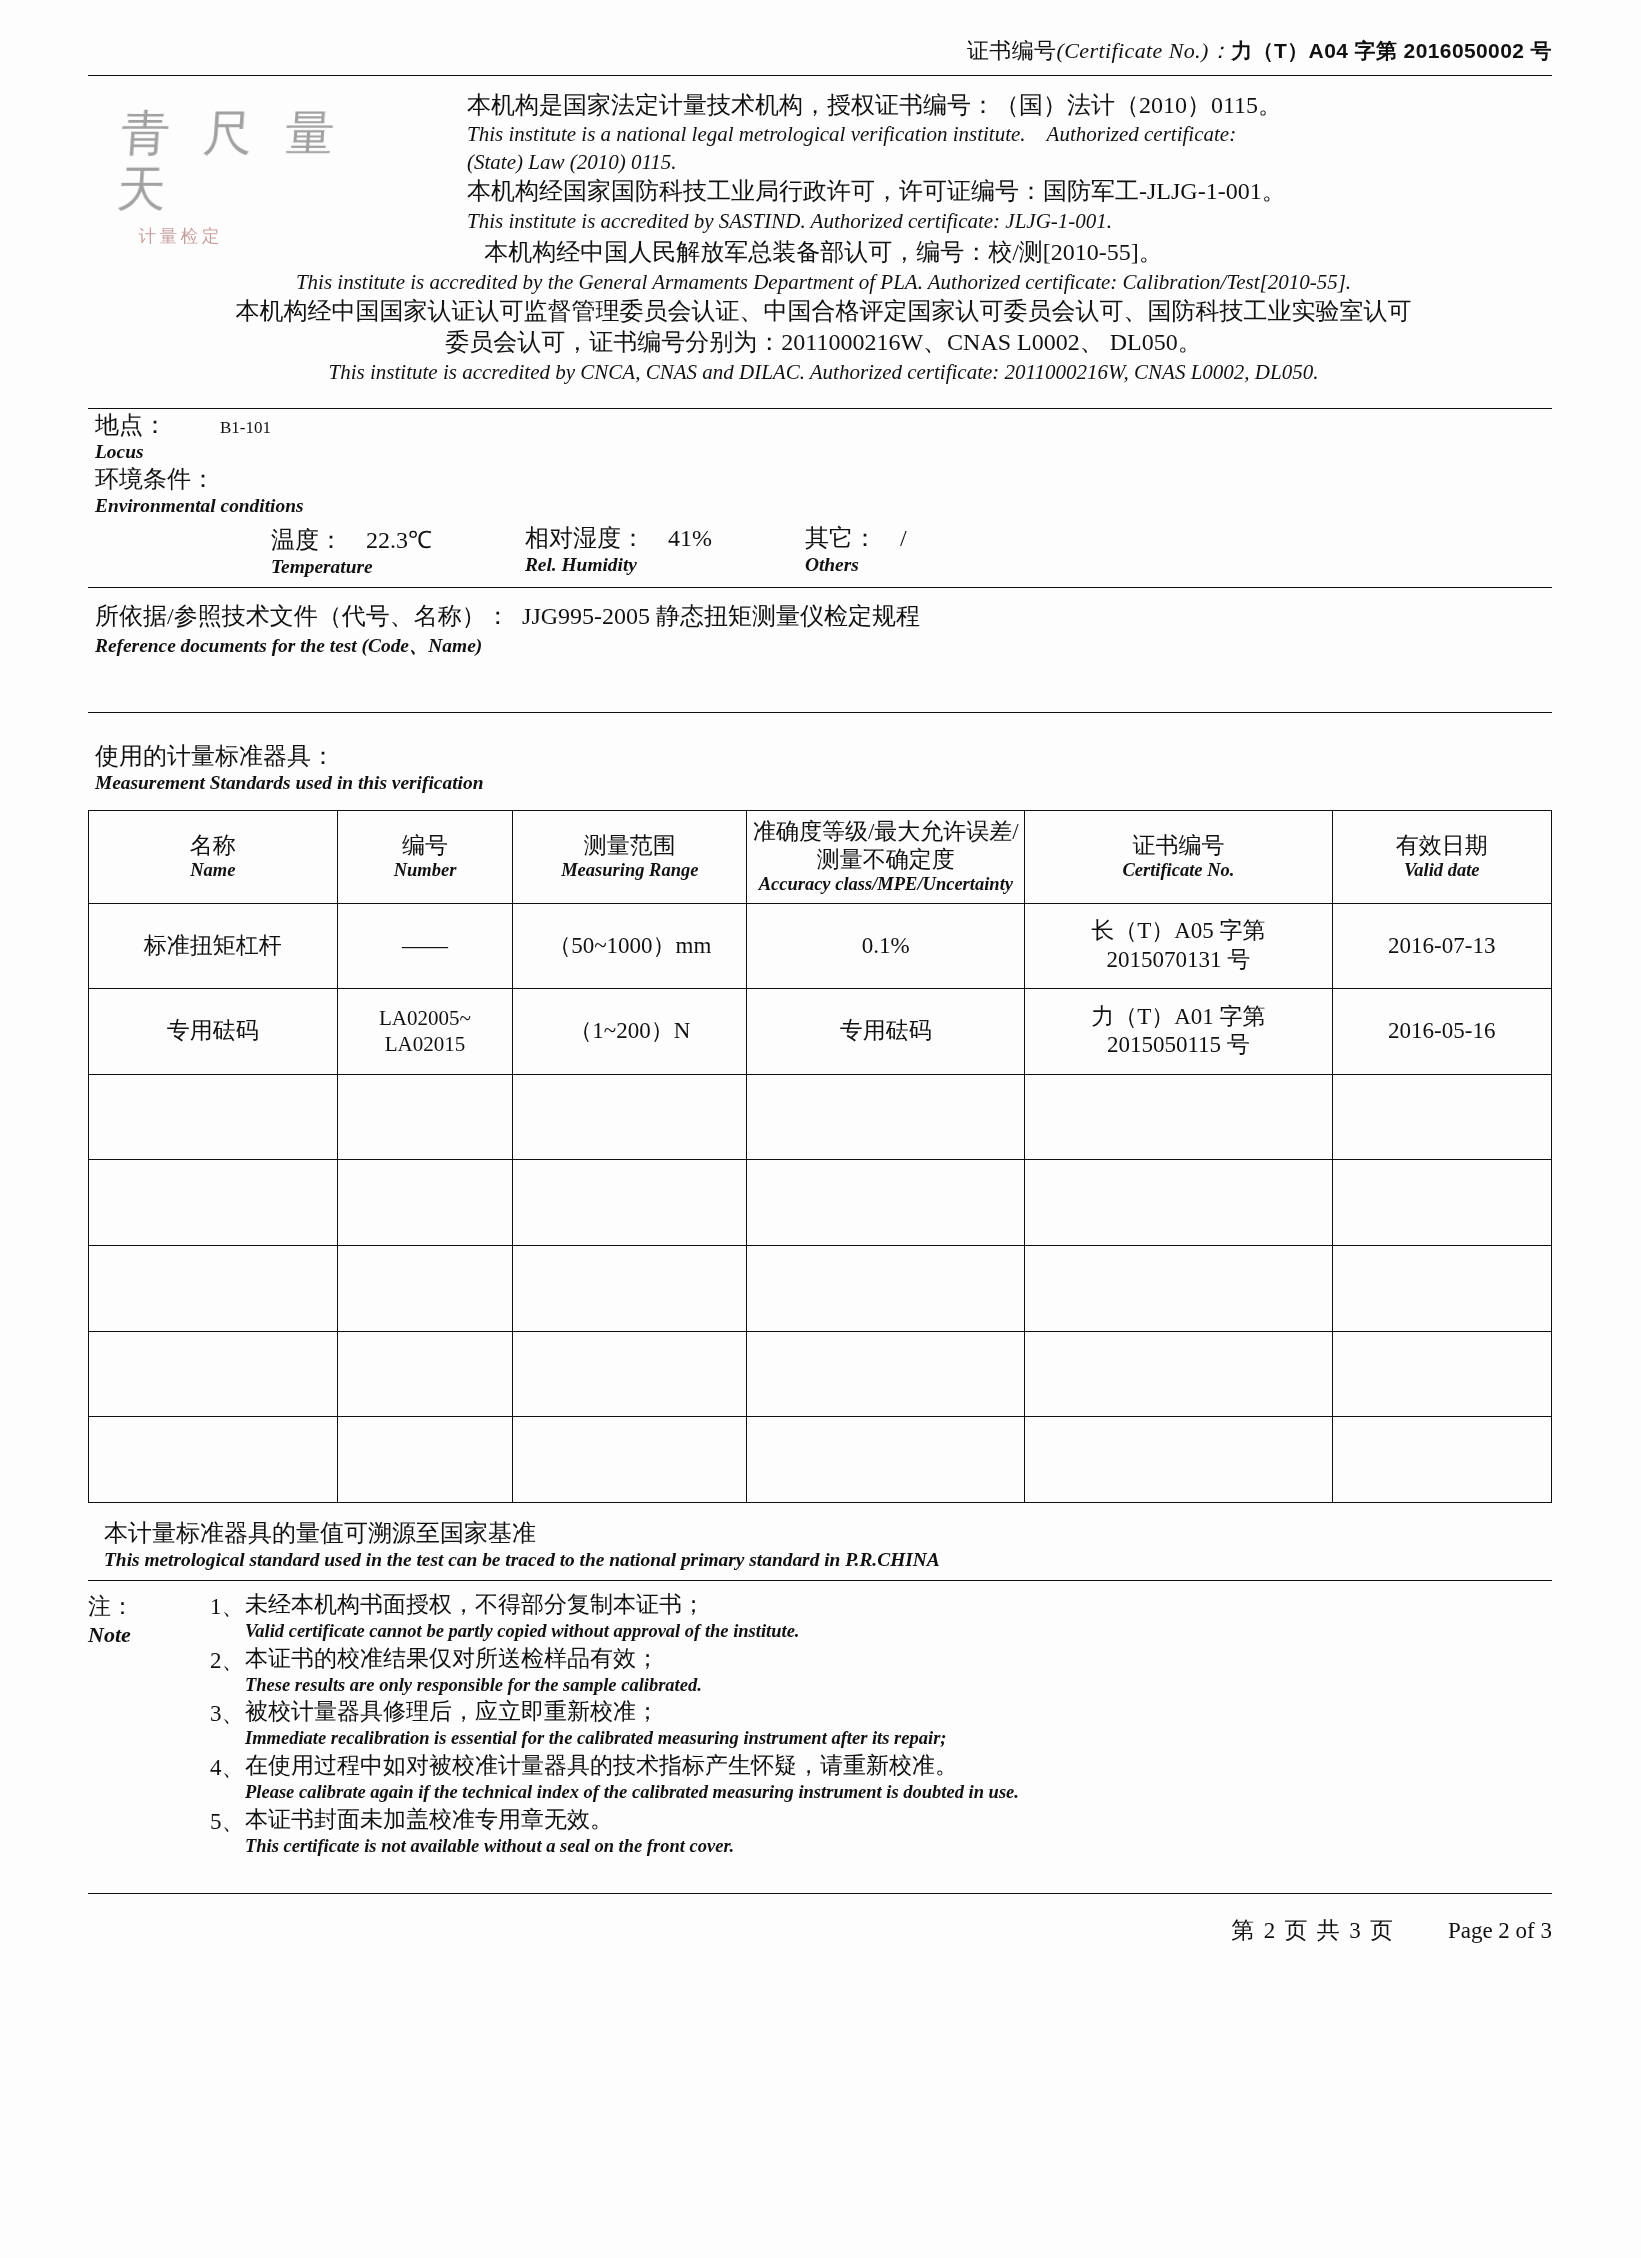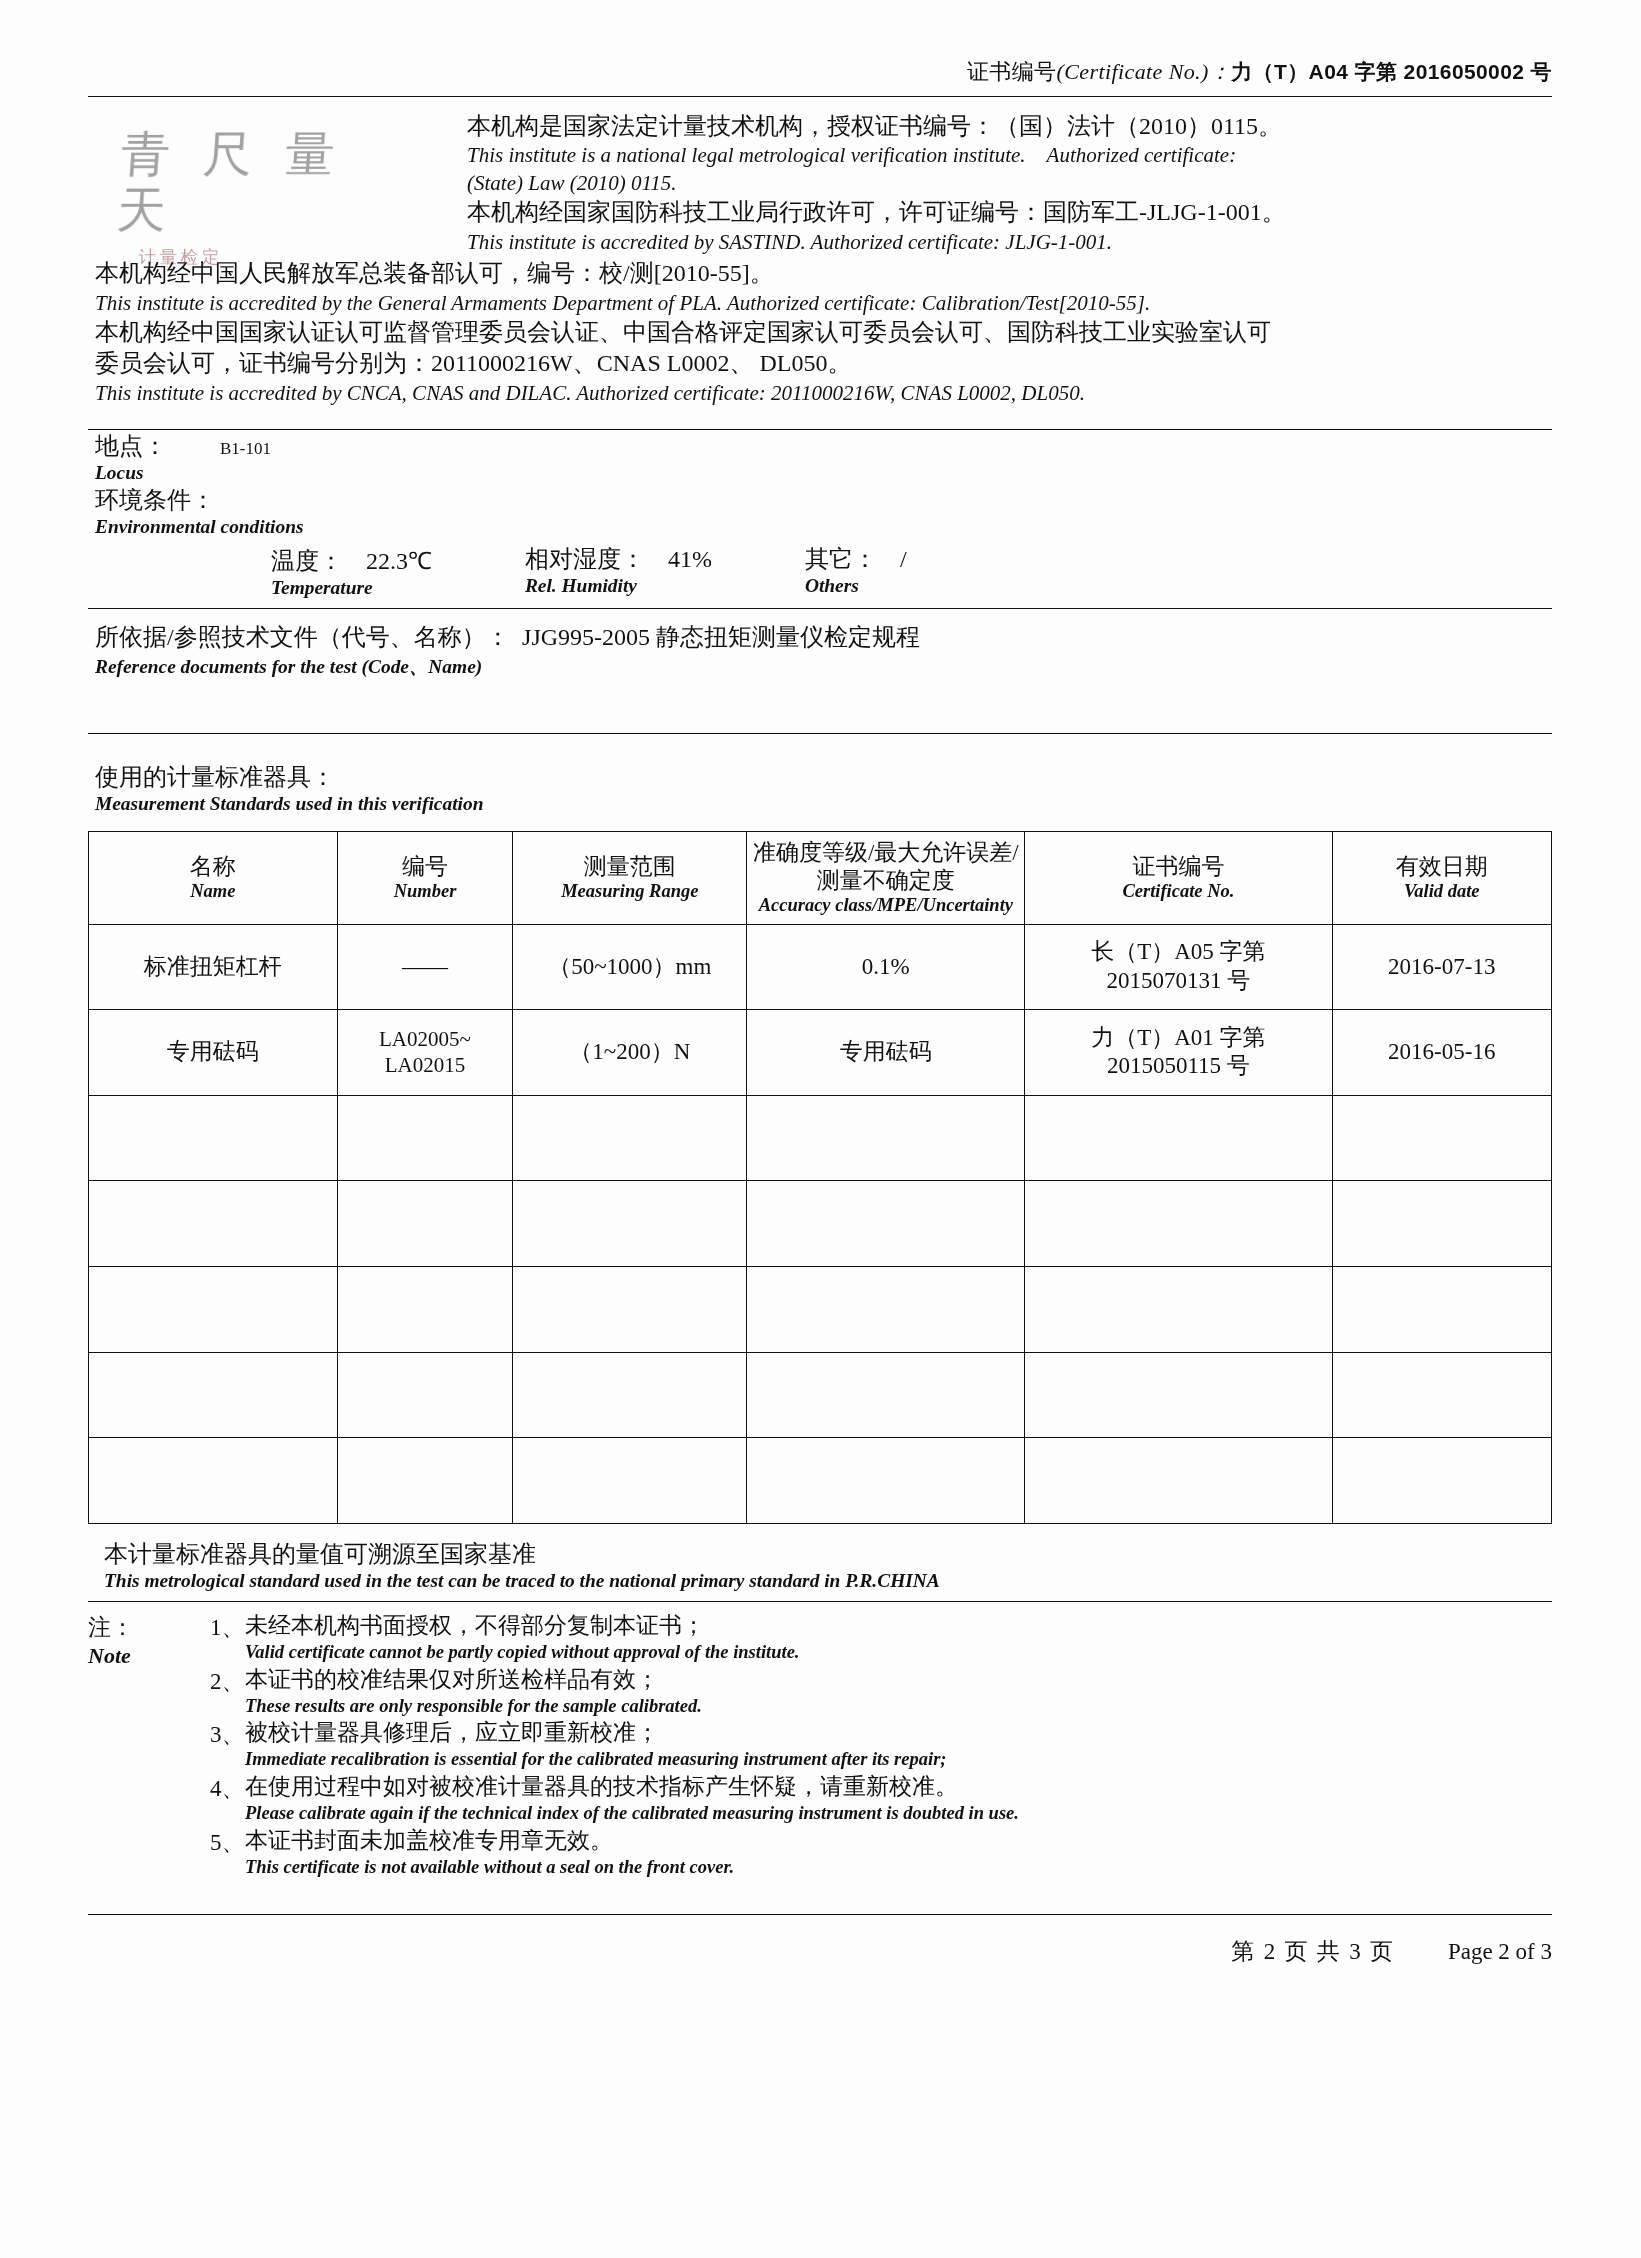--- a/index.html
+++ b/index.html
@@ -26,21 +26,21 @@
     left: 88px;
     top: 0;
     width: 1464px;
   }
 
   
   .cert-no {
     text-align: right;
     font-size: 22px;
     letter-spacing: 0.4px;
-    padding-top: 57px;
+    padding-top: 36px;
     font-family: "Liberation Serif", serif;
   }
   .cert-no .ital {
     font-style: italic;
   }
   .cert-no .bold {
     font-family: "Liberation Sans", sans-serif;
     font-weight: bold;
     font-size: 21px;
   }
@@ -97,20 +97,21 @@
     font-size: 21px;
     font-style: italic;
     line-height: 1.3;
     font-family: "Liberation Serif", serif;
   }
   .inst-full {
     margin-top: 1.8px;
   }
   .inst-full .cn-line, .inst-full .en-line {
     padding-left: 7px;
+    text-align: center;
   }
 
   
   .locus-sec {
     padding-left: 7px;
     position: relative;
     min-height: 132px;
   }
   .lbl-cn {
     font-size: 24px;

